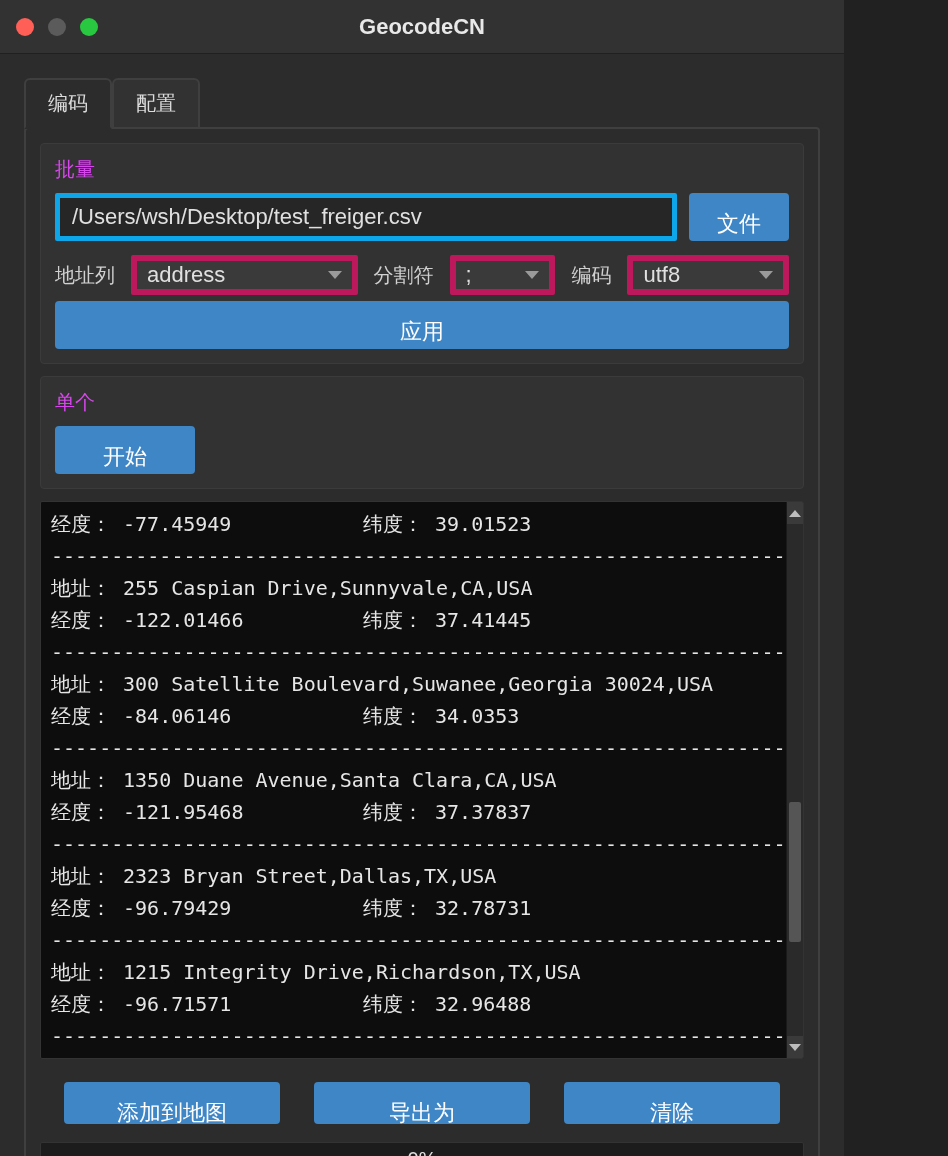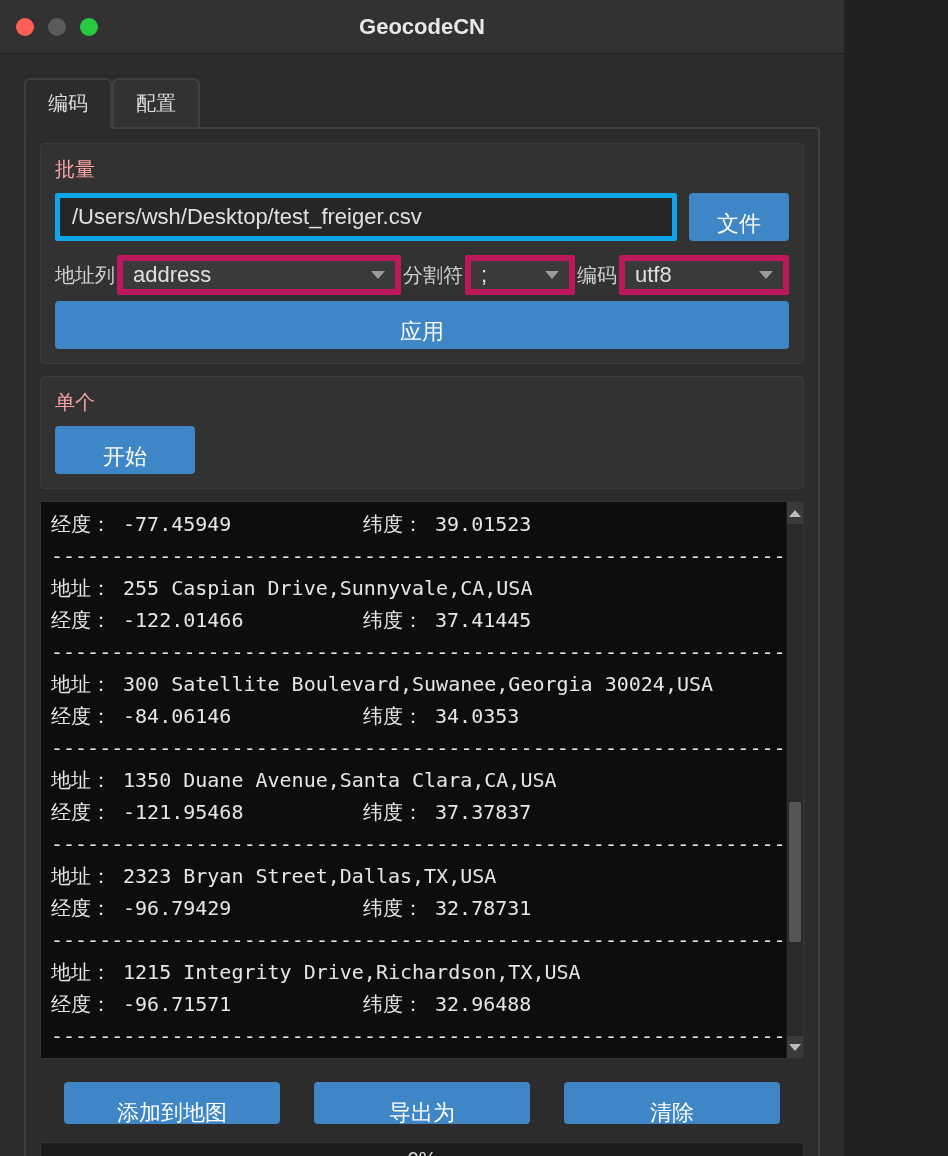--- a/index.html
+++ b/index.html
@@ -88,21 +88,21 @@
     flex: 1 1 auto;
   }
   .group {
     border: 1px solid #3b3b3b;
     border-radius: 4px;
     background: #323232;
     padding: 12px 14px 14px 14px;
   }
   .group-title {
     font-size: 20px;
-    color: #fca5a5;
+    color: #d946ef;
     margin-bottom: 10px;
   }
   .row {
     display: flex;
     gap: 12px;
     align-items: center;
   }
   .input-text {
     flex: 1 1 auto;
     height: 48px;
@@ -124,21 +124,21 @@
     font-size: 22px;
     padding: 16px 28px;
     cursor: pointer;
     font-weight: 500;
   }
   .btn.wide { width: 100%; }
   .btn.danger-text { color: #ffffff; }
   .row2 {
     display: flex;
     align-items: center;
-    gap: 2px;
+    gap: 16px;
     margin-top: 14px;
   }
   .lbl {
     font-size: 20px;
     color: #d0d0d0;
     white-space: nowrap;
   }
   .combo {
     height: 40px;
     background: #3a3a3a;

